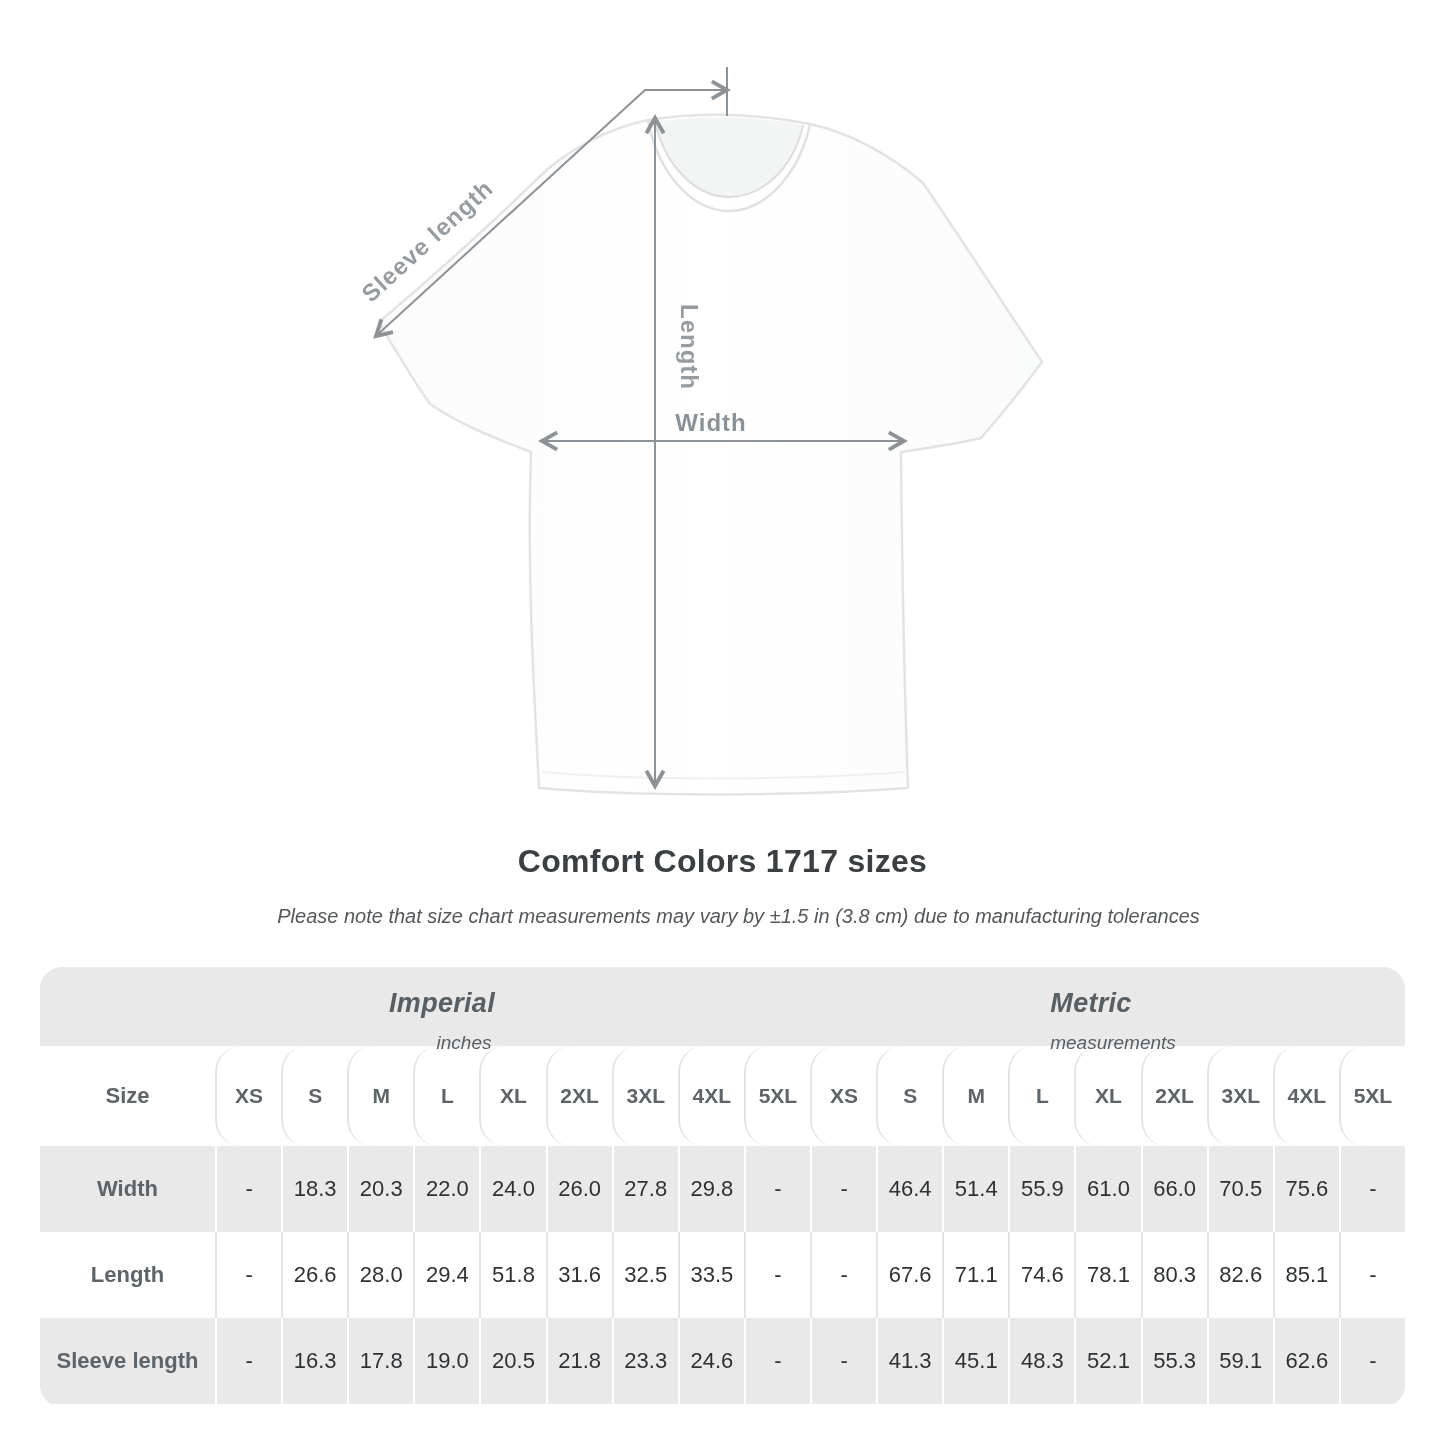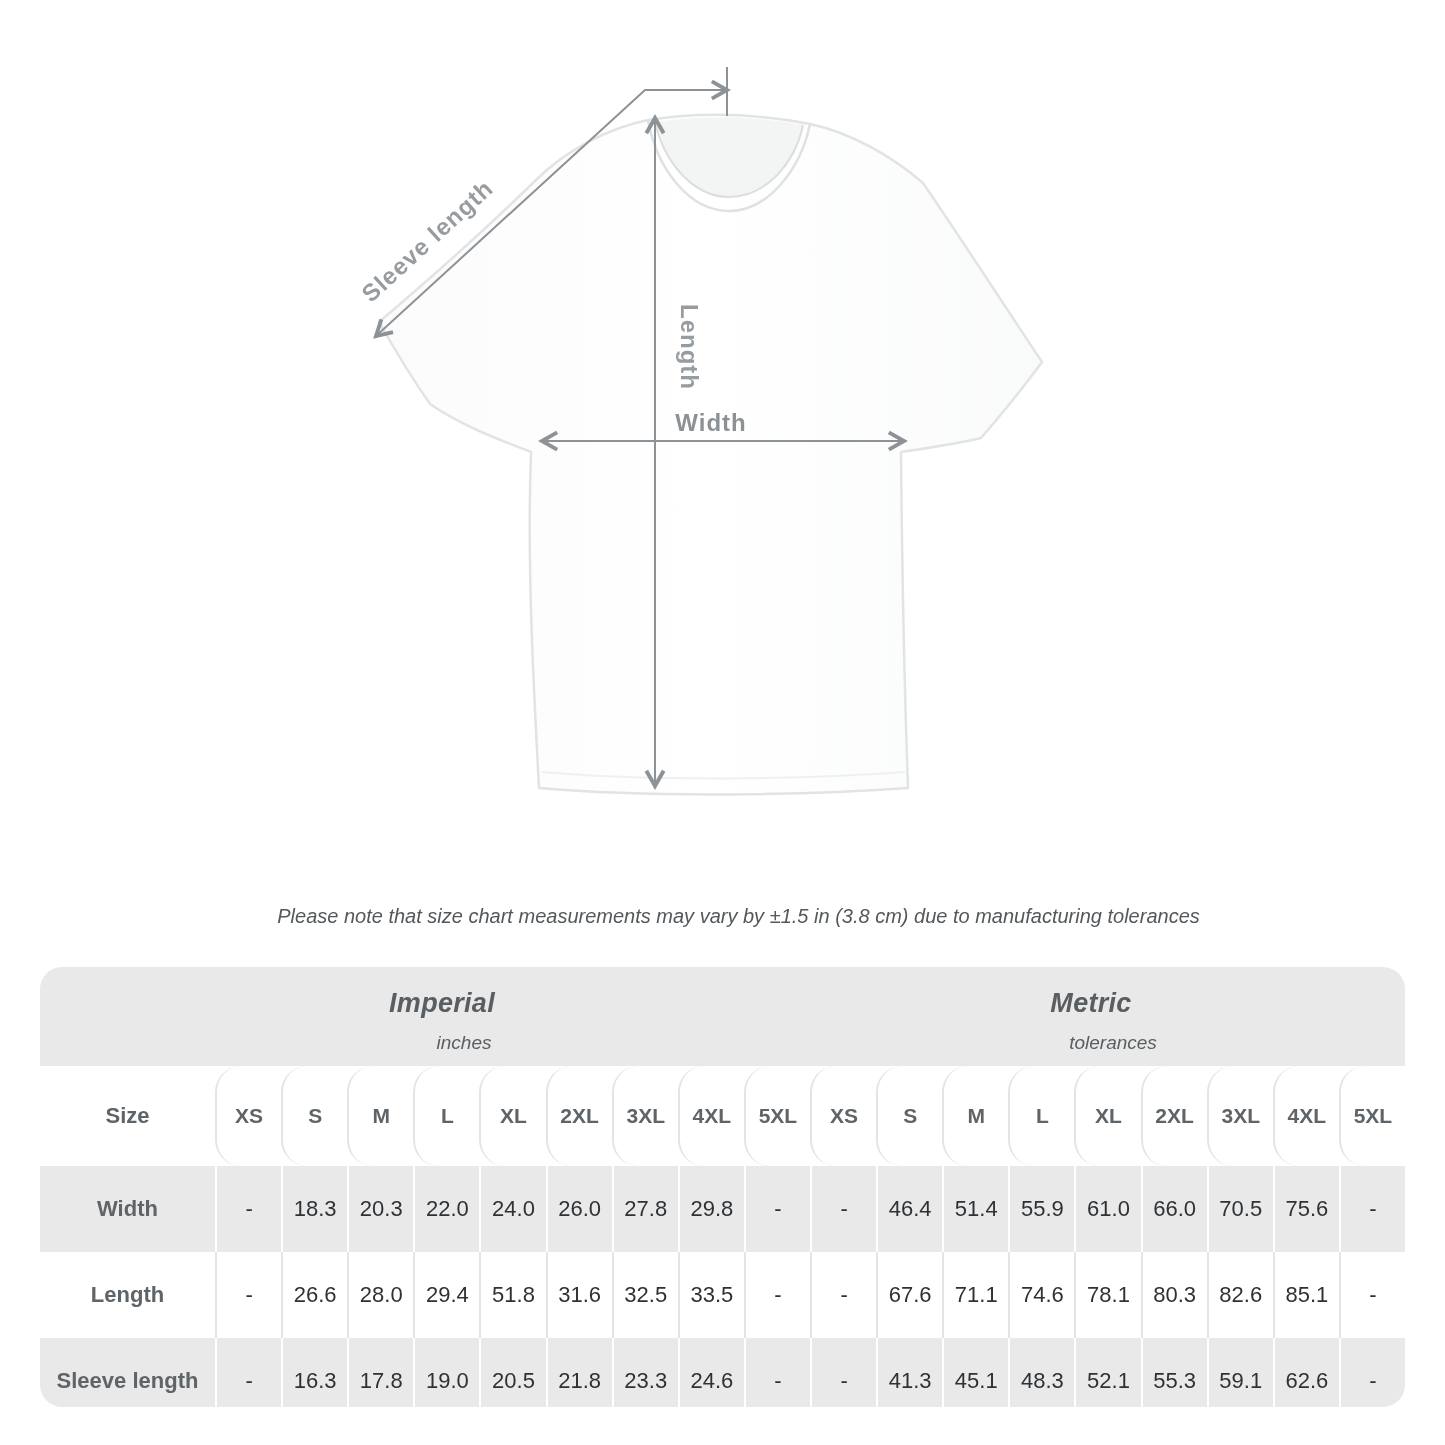--- a/index.html
+++ b/index.html
@@ -15,21 +15,21 @@
   }
   .subtitle{
     position:absolute;top:889px;left:0;width:100%;margin:16px;text-align:center;
     font-size:20px;font-style:italic;color:#54585b;
   }
 
   .size-table{
     position:absolute;top:967px;left:40px;width:1365px;height:440px;
     border-radius:22px;overflow:hidden;background:#ffffff;
   }
-  .band{position:relative;height:99px;background:#e9e9e9;}
+  .band{position:relative;height:79px;background:#e9e9e9;}
   .group{
     position:absolute;top:21px;transform:translateX(-50%);
     display:flex;flex-direction:column;align-items:center;color:#585e62;
   }
   .g-imperial{left:402px;}
   .g-metric{left:1051px;}
   .g-name{font-size:27px;font-weight:bold;font-style:italic;letter-spacing:.3px;}
   .g-unit{font-size:19px;font-style:italic;margin-top:13px;margin-left:44px;}
 
   .trow{display:grid;grid-template-columns:175px repeat(18,1fr);}
@@ -106,32 +106,33 @@
       <line class="mline" x1="655" y1="118" x2="655" y2="786" marker-start="url(#arr)" marker-end="url(#arr)"></line>
 
       <line class="mline" x1="542" y1="441" x2="904" y2="441" marker-start="url(#arr)" marker-end="url(#arr)"></line>
 
       <text class="mlabel" transform="translate(433,247) rotate(-42.4)" text-anchor="middle">Sleeve length</text>
       <text class="mlabel" transform="translate(681,347) rotate(90)" text-anchor="middle">Length</text>
       <text class="mlabel" x="711" y="431" text-anchor="middle" style="fill:#8c9195">Width</text>
     </g>
   </svg>
 
+  <h1 class="title">Comfort Colors 1717 sizes</h1>
   <p class="subtitle">Please note that size chart measurements may vary by ±1.5 in (3.8 cm) due to manufacturing tolerances</p>
 
   <div class="size-table">
 
     <div class="band">
       <div class="group g-imperial">
         <div class="g-name">Imperial</div>
         <div class="g-unit">inches</div>
       </div>
       <div class="group g-metric">
         <div class="g-name">Metric</div>
-        <div class="g-unit">tolerances</div>
+        <div class="g-unit">measurements</div>
       </div>
     </div>
 
     <div class="trow r-sizes row-white">
       <div class="label-cell">Size</div>
     <div class="cell head">XS</div>
         <div class="cell head">S</div>
         <div class="cell head">M</div>
         <div class="cell head">L</div>
         <div class="cell head">XL</div>

